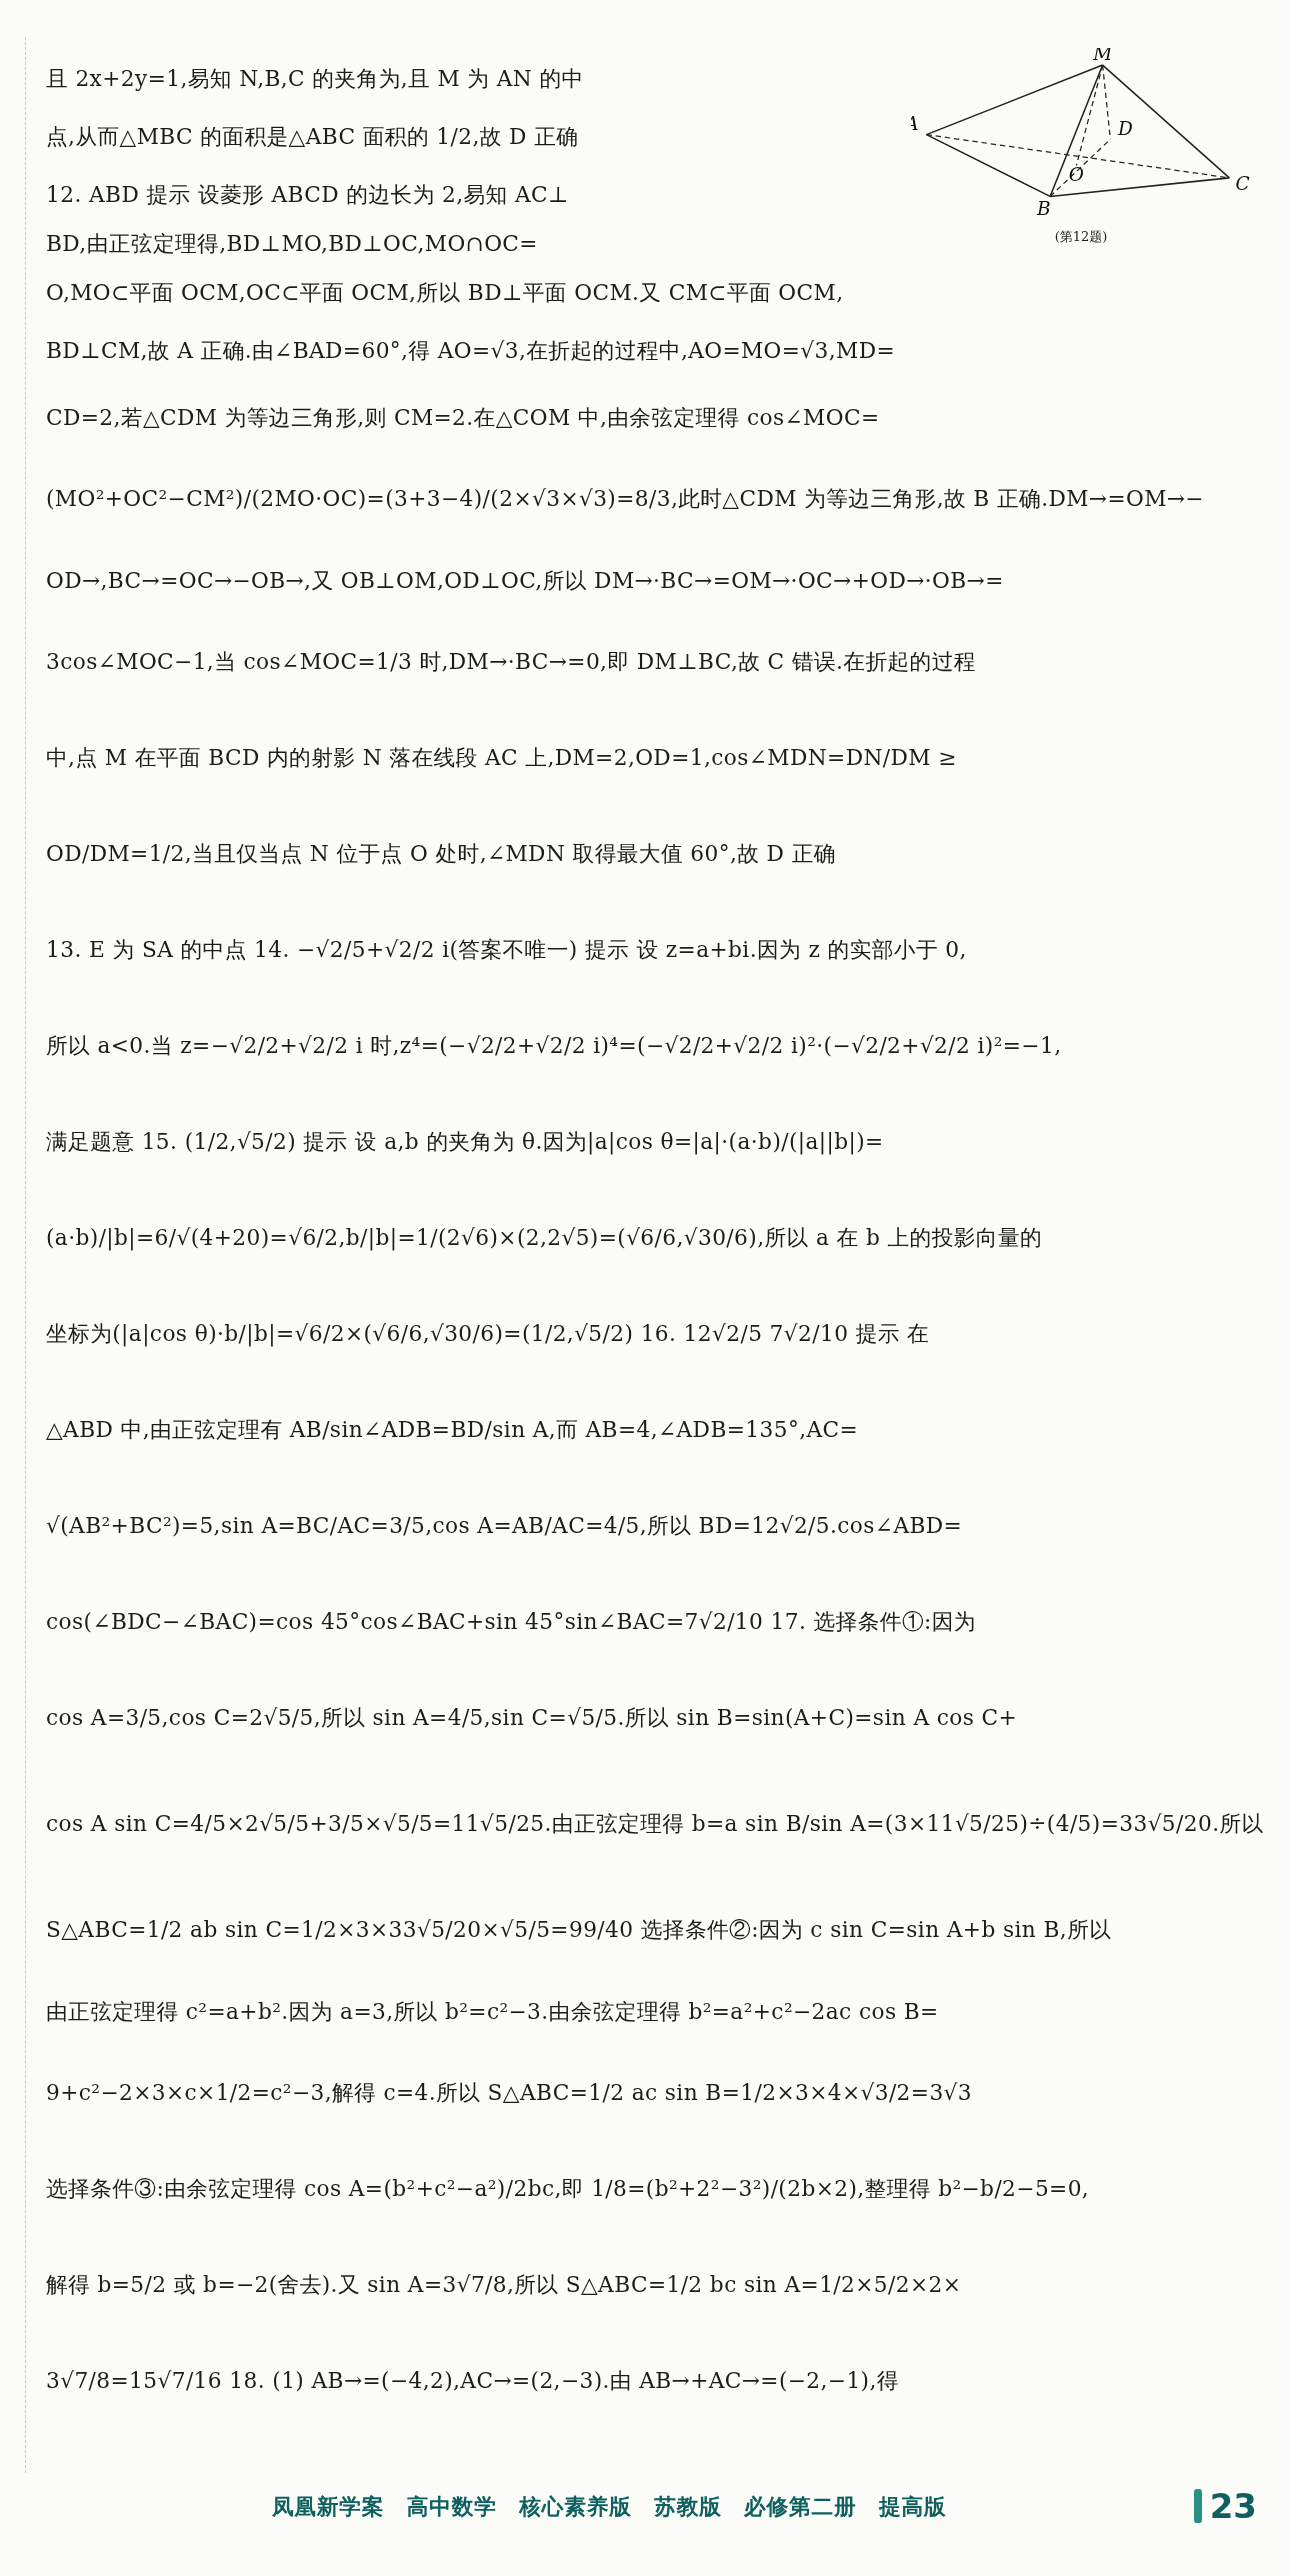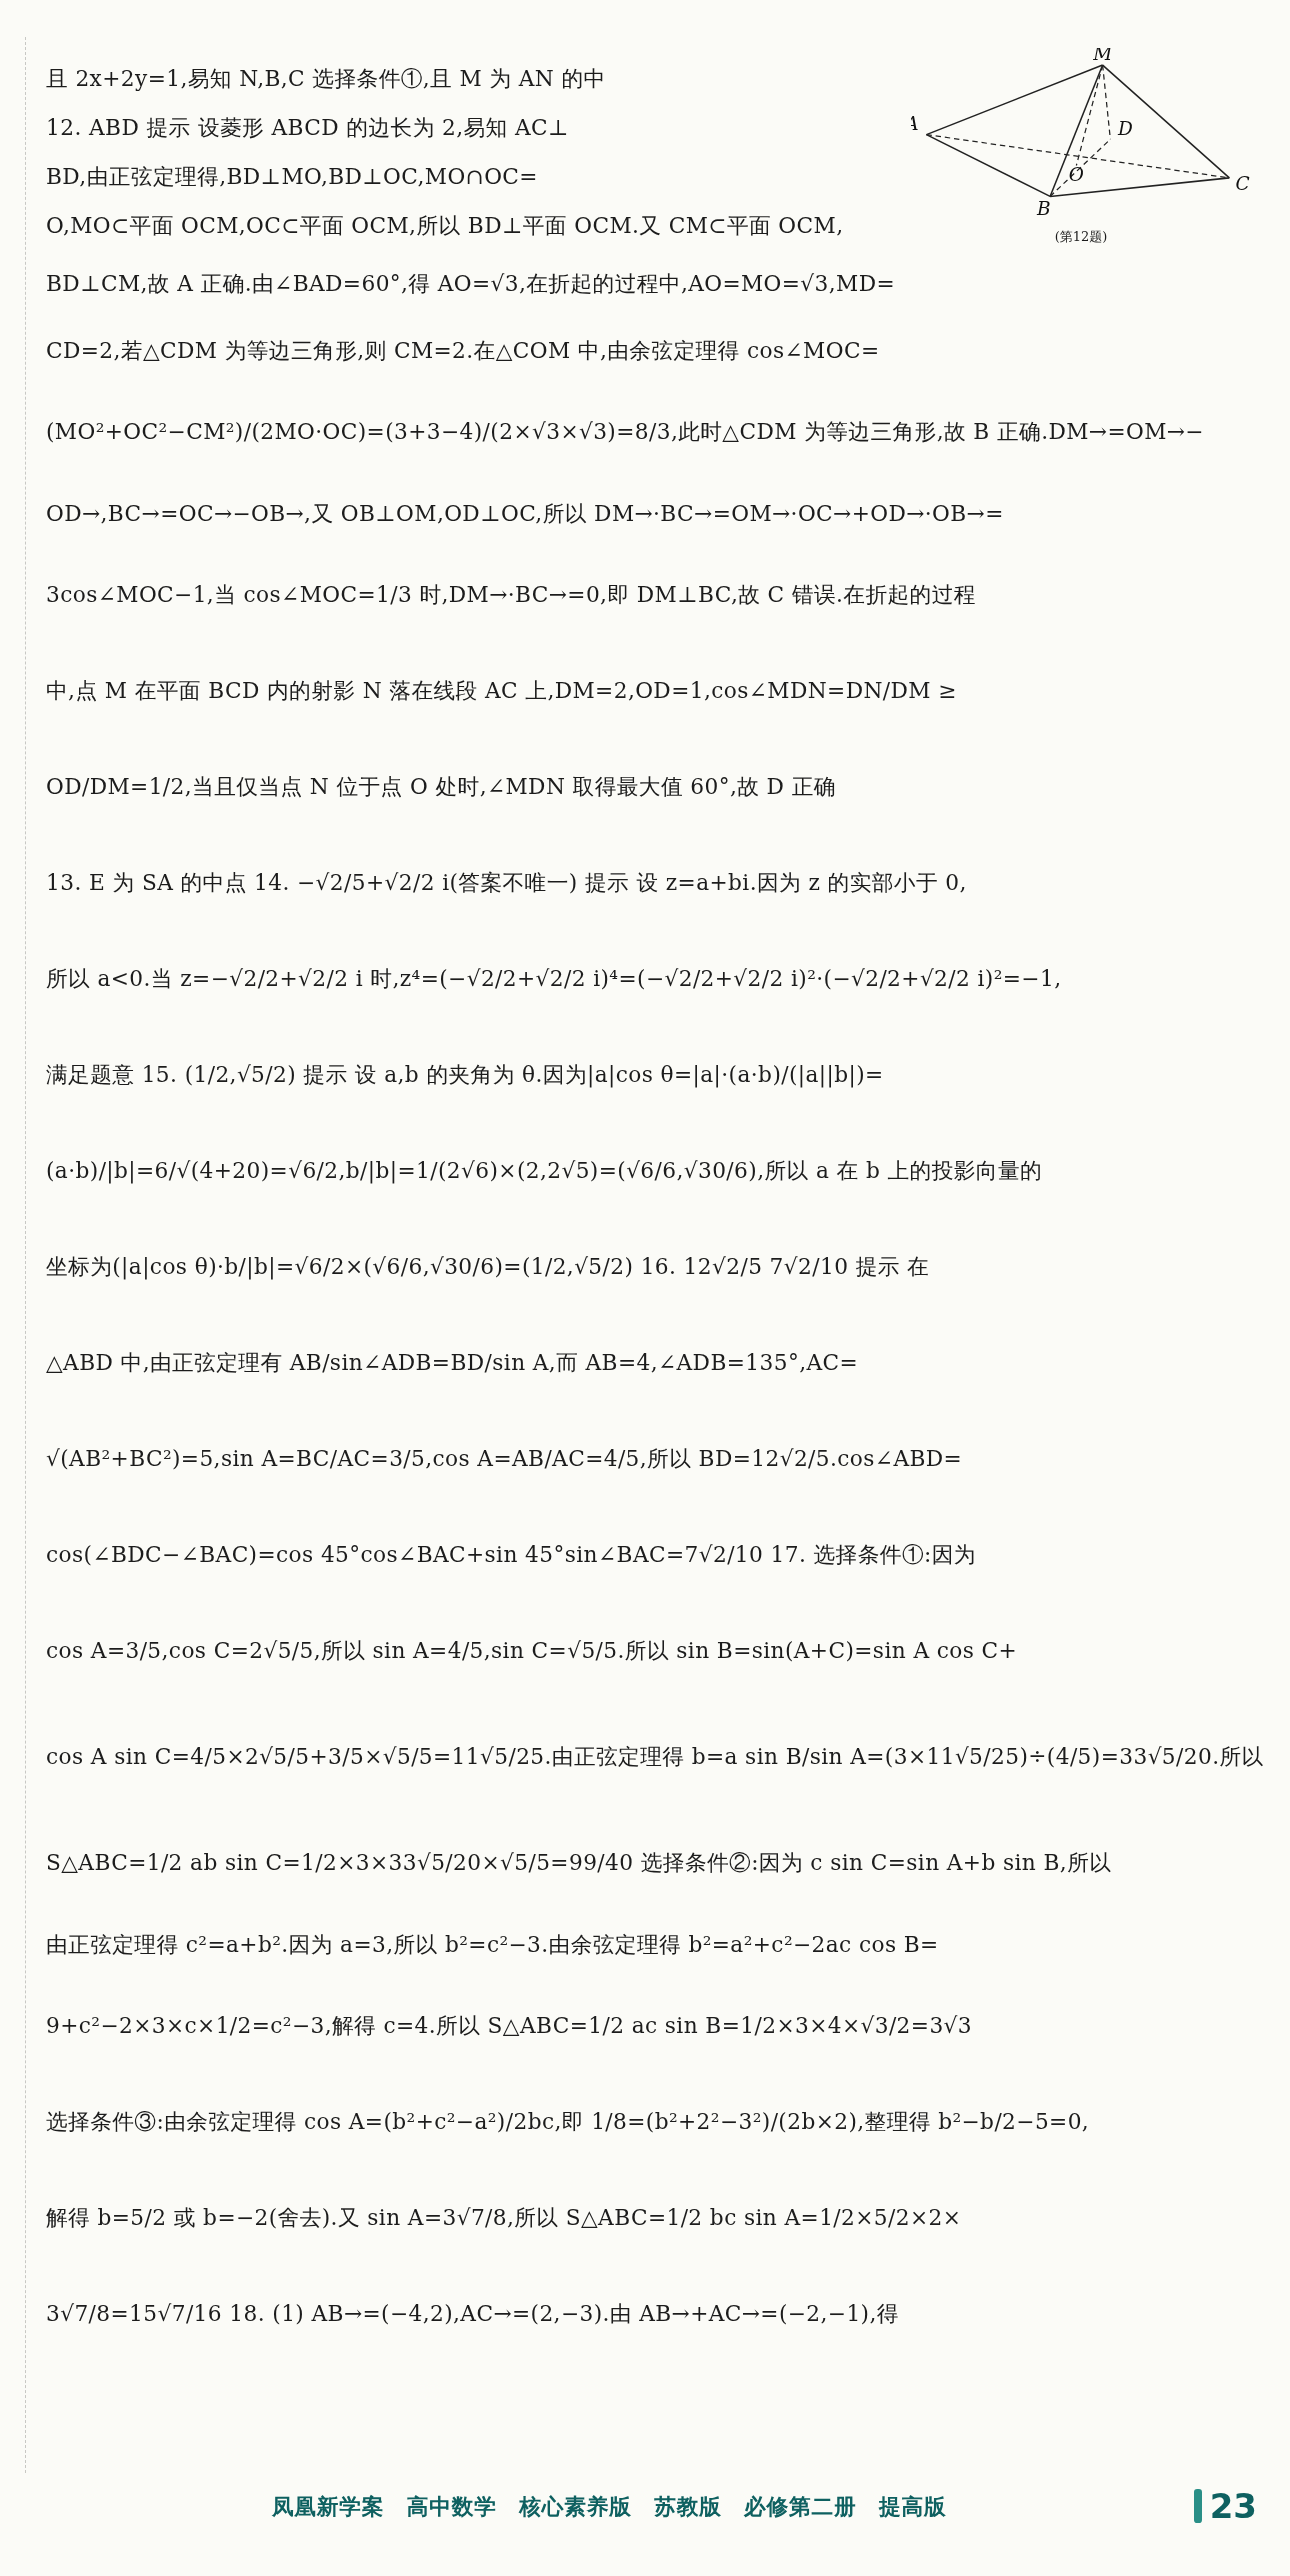--- a/index.html
+++ b/index.html
@@ -82,21 +82,22 @@
     <text class="fig-label" x="10" y="106" text-anchor="end">A</text>
     <text class="fig-label" x="172" y="216" text-anchor="middle">B</text>
     <text class="fig-label" x="420" y="184" text-anchor="start">C</text>
     <text class="fig-label" x="268" y="112" text-anchor="start">D</text>
     <text class="fig-label" x="214" y="172" text-anchor="middle">O</text>
   </svg>
   <div class="fig-caption">(第12题)</div>
 </div>
 
 <div class="content">
-  <div class="tline h1 narrow">且 2x+2y=1,易知 N,B,C 选择条件①,且 M 为 AN 的中</div>
+  <div class="tline h1 narrow">且 2x+2y=1,易知 N,B,C 的夹角为,且 M 为 AN 的中</div>
+  <div class="tline h2 narrow">点,从而△MBC 的面积是△ABC 面积的 1/2,故 D 正确</div>
   <div class="tline h1 narrow">12. ABD  提示  设菱形 ABCD 的边长为 2,易知 AC⊥</div>
   <div class="tline h1 narrow">BD,由正弦定理得,BD⊥MO,BD⊥OC,MO∩OC=</div>
   <div class="tline h1">O,MO⊂平面 OCM,OC⊂平面 OCM,所以 BD⊥平面 OCM.又 CM⊂平面 OCM,</div>
   <div class="tline h2">BD⊥CM,故 A 正确.由∠BAD=60°,得 AO=√3,在折起的过程中,AO=MO=√3,MD=</div>
   <div class="tline h2">CD=2,若△CDM 为等边三角形,则 CM=2.在△COM 中,由余弦定理得 cos∠MOC=</div>
   <div class="tline h3">(MO²+OC²−CM²)/(2MO·OC)=(3+3−4)/(2×√3×√3)=8/3,此时△CDM 为等边三角形,故 B 正确.DM→=OM→−</div>
   <div class="tline h2">OD→,BC→=OC→−OB→,又 OB⊥OM,OD⊥OC,所以 DM→·BC→=OM→·OC→+OD→·OB→=</div>
   <div class="tline h3">3cos∠MOC−1,当 cos∠MOC=1/3 时,DM→·BC→=0,即 DM⊥BC,故 C 错误.在折起的过程</div>
   <div class="tline h3">中,点 M 在平面 BCD 内的射影 N 落在线段 AC 上,DM=2,OD=1,cos∠MDN=DN/DM ≥</div>
   <div class="tline h3">OD/DM=1/2,当且仅当点 N 位于点 O 处时,∠MDN 取得最大值 60°,故 D 正确</div>

